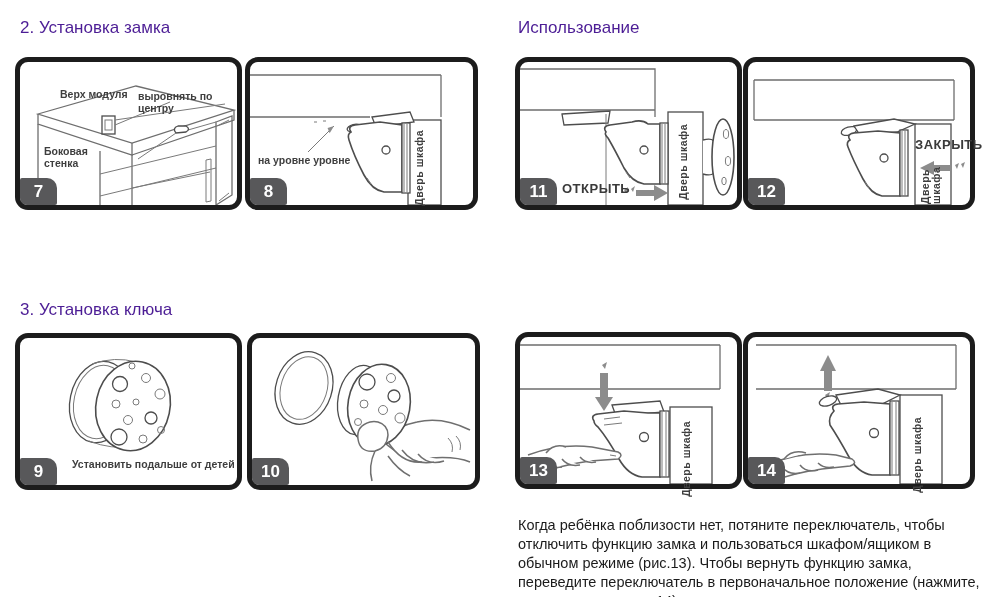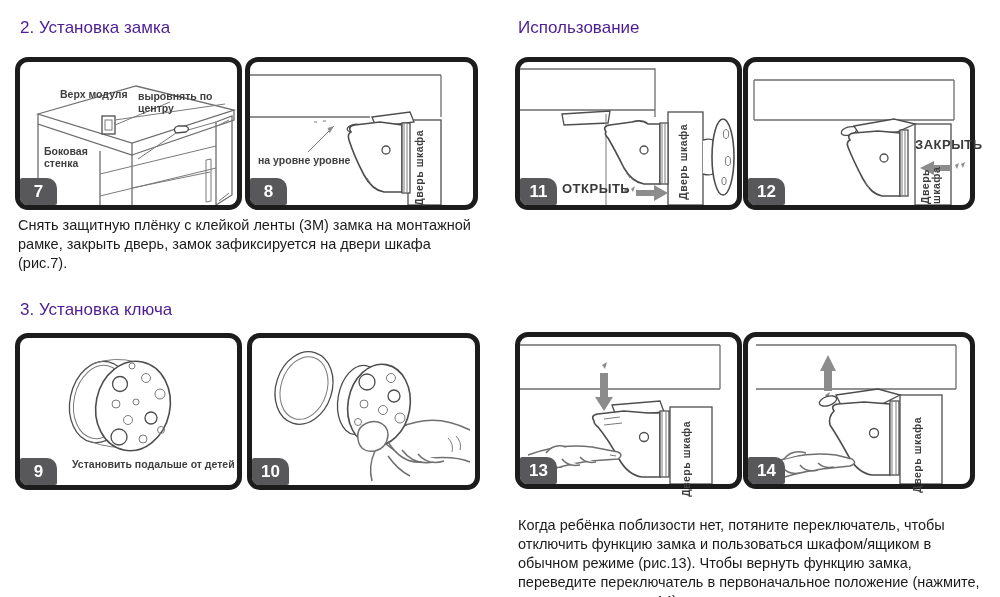--- a/index.html
+++ b/index.html
@@ -78,21 +78,20 @@
       <path class="thin" d="M117,116 L121,122"></path>
       <path class="thin" d="M64,60 h5 m4,-1 h5" stroke-dasharray="3,2"></path>
       <path class="thin" d="M58,90 L84,64"></path>
       <polygon class="arr" points="84,64 78,67 81,72" transform="rotate(10 84 64)"></polygon>
     </svg>
     <div class="lbl" style="left:8px;top:92px;">на уровне уровне</div>
     <div class="vlbl" style="left:163px;top:68px;">Дверь шкафа</div>
     <div class="badge">8</div>
   </div>
 
-  <div class="para" style="left:18px;top:216px;width:460px;">Снять защитную плёнку с клейкой ленты (3М) замка на монтажной рамке, закрыть дверь, замок зафиксируется на двери шкафа (рис.7).</div>
 
   <div class="sec-title" style="left:518px;top:18px;">Использование</div>
 
   <div class="frame" style="left:515px;top:57px;">
     <svg class="art" viewBox="0 0 217 143">
       <path class="ln" d="M0,7 L135,7 L135,48 L0,48 M135,48 L135,55"></path>
       <path class="lnw" d="M42,52 L90,49 L88,61 L44,63 Z"></path>
       <path class="thin" d="M86,52 L86,143"></path>
       <rect class="lnw" x="148" y="50" width="35" height="93"></rect>
       <path class="lnd" d="M86,70 Q82,64 90,63 L112,60 Q122,57 128,62 L140,62 L140,122 L124,122 Q112,120 104,106 Q95,88 88,76 Q84,72 86,70 Z"></path>

